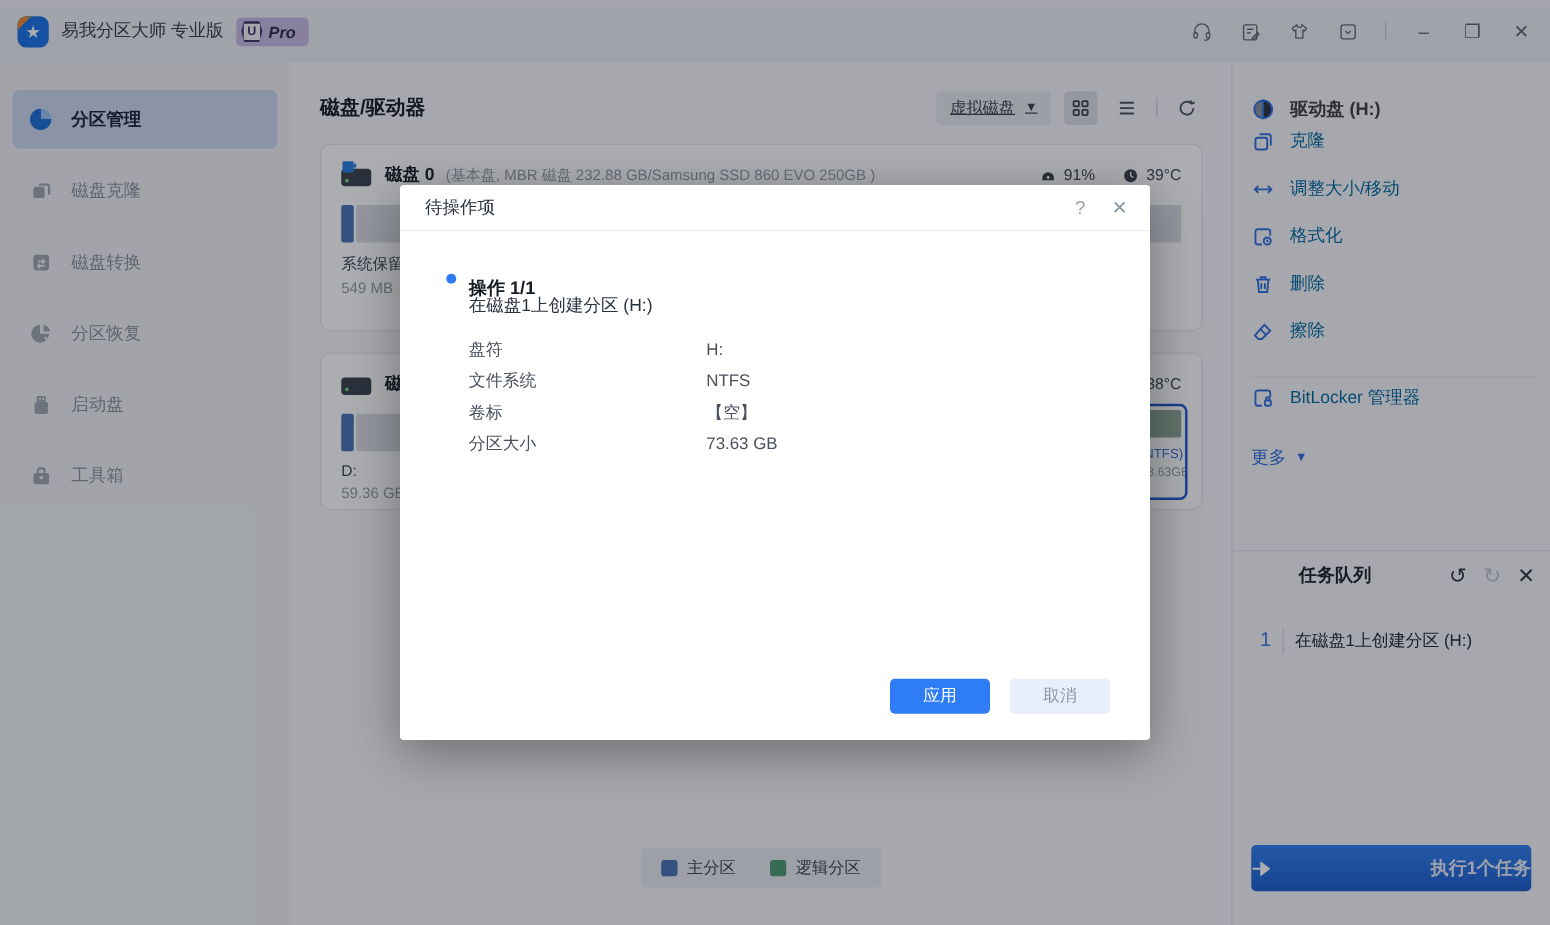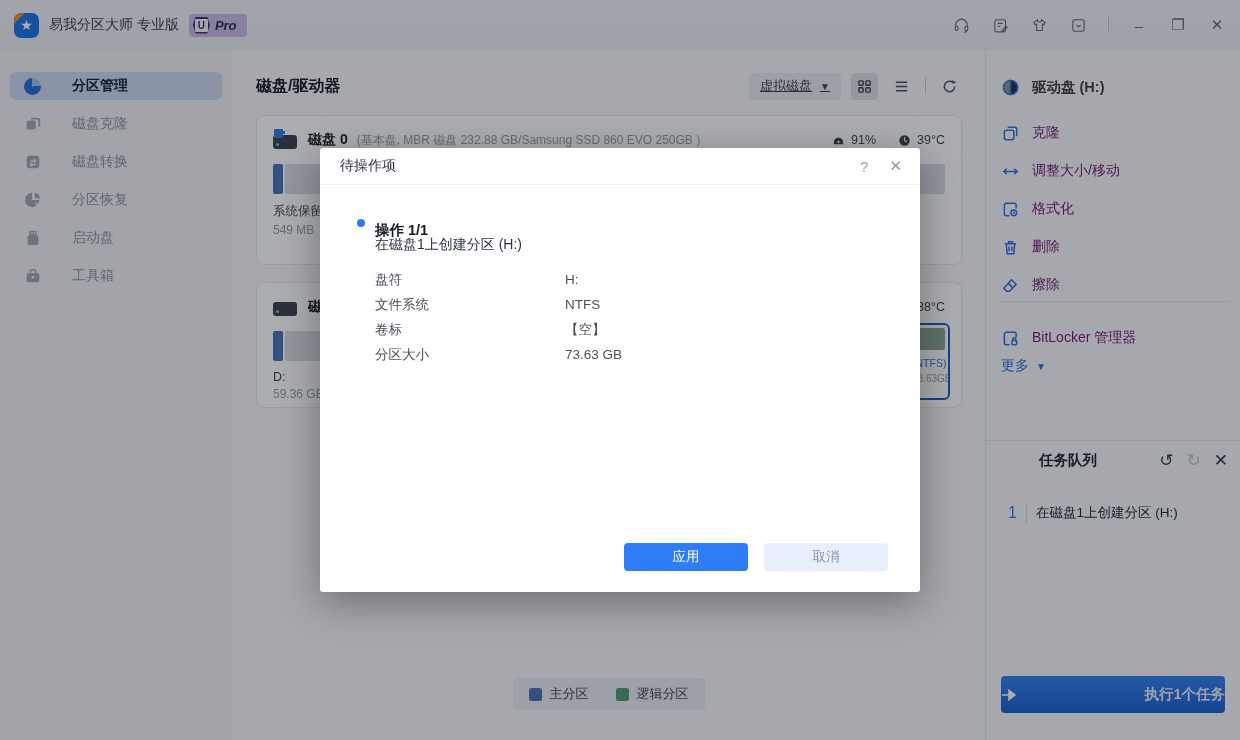--- a/index.html
+++ b/index.html
@@ -22,22 +22,22 @@
     font-size:10px; font-weight:bold; color:#3d3566; clip-path:polygon(15% 0,85% 0,100% 50%,85% 100%,15% 100%,0 50%); }
   .pro-text { font-size:13px; font-weight:bold; font-style:italic; color:#2f2a55; }
   .tb-icons { margin-left:auto; display:flex; align-items:center; gap:21px; }
   .tb-ic { width:18px; height:18px; display:flex; align-items:center; justify-content:center; color:#5e6775; cursor:pointer; }
   .tb-ic svg { width:17px; height:17px; stroke:#5e6775; fill:none; stroke-width:1.5; }
   .tb-sep { width:1px; height:16px; background:#c6cad2; }
   .win-ic { font-size:15px; color:#5e6775; width:18px; text-align:center; cursor:pointer; }
 
   
   .sidebar { position:absolute; left:0; top:50px; width:232px; height:690px; background:#f0f2f6; padding-top:22px; }
-  .side-item { height:28px; margin:0 10px 10px 10px; border-radius:6px; display:flex; align-items:center;
-    padding-left:13px; gap:30px; font-size:14px; color:#8b93a1; cursor:pointer; }
+  .side-item { height:47px; margin:0 10px 10px 10px; border-radius:6px; display:flex; align-items:center;
+    padding-left:13px; gap:15px; font-size:14px; color:#8b93a1; cursor:pointer; }
   .side-item.active { background:#ccdaf0; color:#17233c; font-weight:bold; }
   .s-ic { width:19px; height:19px; display:flex; align-items:center; justify-content:center; }
   .s-ic svg { width:18px; height:18px; }
   .pie-ic { width:17px; height:17px; border-radius:50%; background:conic-gradient(#9cc2f0 0 90deg,#1f6fd6 90deg 360deg); }
 
   
   .main { position:absolute; left:232px; top:50px; width:753px; height:690px; background:#f7f8fa; }
   .main-header { position:absolute; left:24px; right:22px; top:22px; height:28px; display:flex; align-items:center; }
   .main-title { font-size:16px; font-weight:bold; color:#191d24; }
   .main-ctrls { margin-left:auto; display:flex; align-items:center; gap:10px; }
@@ -70,21 +70,21 @@
 
   .legend { position:absolute; bottom:30px; left:50%; transform:translateX(-50%); background:#e9ebf0;
     border-radius:4px; padding:7px 16px; display:flex; gap:27px; }
   .leg-item { display:flex; align-items:center; gap:8px; font-size:13px; color:#3f4654; }
   .leg-sq { width:13px; height:13px; border-radius:2.5px; }
 
   
   .panel { position:absolute; left:985px; top:50px; width:255px; height:690px; background:#f7f8fa; border-left:1px solid #e1e4ea; }
   .actions { position:absolute; top:20px; left:15px; right:10px; }
   .p-head { height:34px; display:flex; align-items:center; gap:13px; font-size:14.5px; font-weight:bold; color:#404040; }
-  .p-row { height:38px; display:flex; align-items:flex-end; gap:13px; font-size:14px; color:#701a75; cursor:pointer; }
+  .p-row { height:38px; display:flex; align-items:flex-start; gap:13px; font-size:14px; color:#0369a1; cursor:pointer; }
   .p-ic { width:18px; height:18px; display:flex; align-items:center; justify-content:center; }
   .p-ic svg { width:17px; height:17px; stroke:#2f6fe0; fill:none; stroke-width:1.6; }
   .p-div { height:1px; background:#e4e7ec; margin:7px 0; }
   .more-link { height:38px; display:flex; align-items:center; gap:7px; font-size:14px; color:#2f6fe0; cursor:pointer; }
   .tq-divider { position:absolute; top:390px; left:0; right:0; height:1px; background:#e1e4ea; }
   .tq-header { position:absolute; top:401px; left:15px; right:12px; display:flex; align-items:center;margin-left:38px; }
   .tq-title { font-size:14.5px; font-weight:bold; color:#1c2330; }
   .tq-icons { margin-left:auto; display:flex; align-items:center; gap:13px; }
   .tq-ic { font-size:17px; color:#333a47; cursor:pointer; line-height:1; }
   .tq-ic.disabled { color:#c0c5cf; }
@@ -107,21 +107,21 @@
   .m-close { font-size:15px; color:#8b95a4; cursor:pointer; }
   .m-op-row { position:absolute; top:58px; left:37px; display:flex; align-items:center; gap:10px; }
   .m-dot { width:8px; height:8px; border-radius:50%; background:#2f7bf5; }
   .m-op-title { font-size:14.5px; font-weight:bold; color:#161a22;margin-top:15px; }
   .m-desc { position:absolute; top:88px; left:55px; font-size:14px; color:#2b3240; }
   .m-rows { position:absolute; top:119px; left:55px; right:40px; }
   .m-row { height:25px; display:flex; align-items:center; }
   .m-row .lbl { width:190px; font-size:13.5px; color:#4b515c; }
   .m-row .val { font-size:13.5px; color:#4b515c; }
   .m-footer { position:absolute; bottom:21px; right:32px; display:flex; gap:16px; }
-  .btn { width:124px; height:28px; border-radius:4px; border:none; font-size:13.5px; cursor:pointer;
+  .btn { width:80px; height:28px; border-radius:4px; border:none; font-size:13.5px; cursor:pointer;
     display:flex; align-items:center; justify-content:center; font-family:inherit; }
   .btn-apply { background:#2e7cf6; color:#fff; }
   .btn-cancel { background:#e8eefb; color:#8d96a8; }
 
   
   .drv { width:24px; height:14px; background:#3c434f; border-radius:3px; position:relative; margin-top:6px; }
   .drv::after { content:""; position:absolute; left:3px; bottom:3px; width:3px; height:3px; background:#6fd08a; border-radius:50%; }
   .drv.blue-dots::before { content:""; position:absolute; left:1px; top:-6px; width:9px; height:9px;
     background:conic-gradient(#2a7de1 0 360deg); box-shadow:5px -1px 0 -3px #2a7de1; border-radius:1px; }
 </style>

